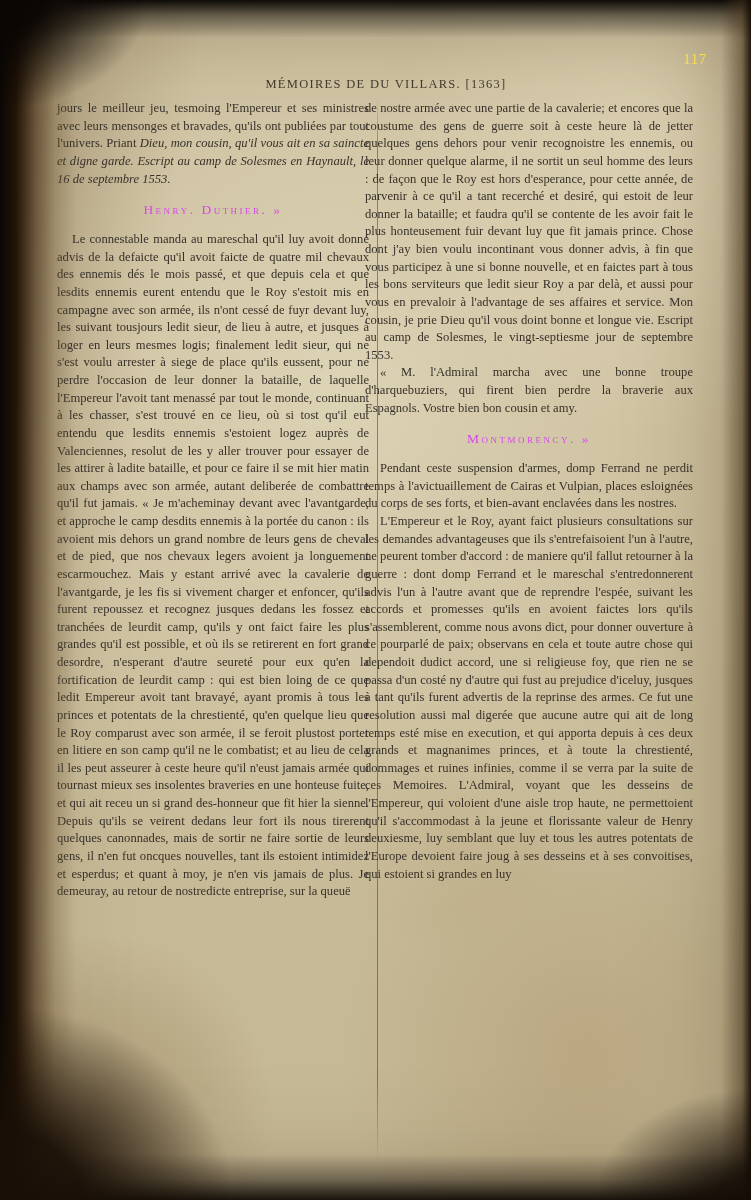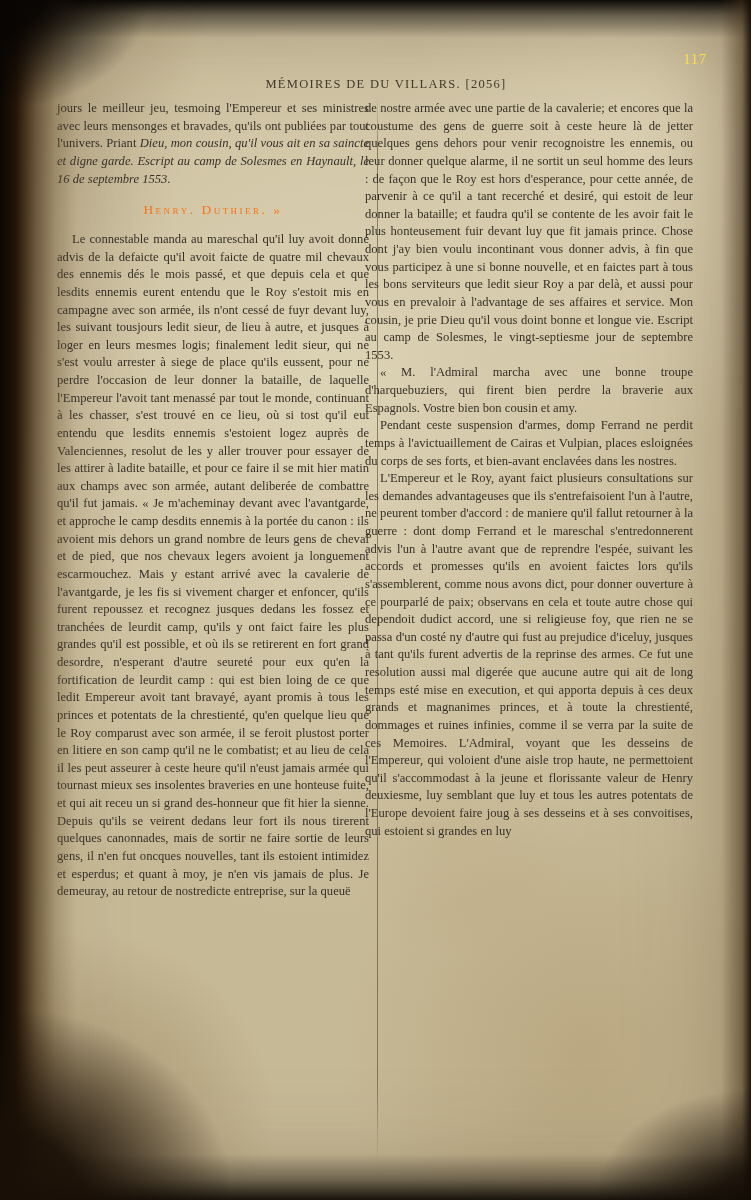--- a/index.html
+++ b/index.html
@@ -39,21 +39,21 @@
     font-size:12.6px; line-height:1.40; color:#38312a;
   }
   .col-left  { left:57px;  width:312px; }
   .col-right { left:365px; width:328px; }
   .para { text-indent:15px; }
   .para.no-indent { text-indent:0; }
   .italic { font-style:italic; }
   .signature {
     text-align:center; text-indent:0;
     font-variant:small-caps; letter-spacing:2.5px;
-    font-size:13.5px; margin:13px 0 11px 0; color:#f97316;
+    font-size:13.5px; margin:13px 0 11px 0; color:#d946ef;
   }
   .watermark {
     position:absolute; left:366px; top:1008px; z-index:6;
     font-family:"Liberation Sans", sans-serif;
     font-size:41px; font-weight:400; letter-spacing:0.5px;
     opacity:0.85; white-space:nowrap;
   }
   
   .edge { position:absolute; pointer-events:none; z-index:4; }
   .edge-top    { left:0; right:0; top:0; height:38px;
@@ -71,33 +71,34 @@
   .corner-br { right:0; bottom:0; width:170px; height:120px;
     background:radial-gradient(ellipse at 100% 100%, rgba(20,12,5,0.85) 15%, rgba(20,12,5,0) 65%); }
 </style>
 </head>
 <body>
 
 <div class="photo">
   <div class="paper"></div>
 
   <div class="content">
-    <div class="head-title">MÉMOIRES DE DU VILLARS. [2056]</div>
+    <div class="head-title">MÉMOIRES DE DU VILLARS. [1363]</div>
     <div class="page-number">117</div>
     <div class="divider"></div>
 
     <div class="col col-left">
       <p class="para no-indent"><span>jours le meilleur jeu, tesmoing l'Empereur et ses ministres avec leurs mensonges et bravades, qu'ils ont publiées par tout l'univers. Priant </span><span class="italic">Dieu, mon cousin, qu'il vous ait en sa saincte et digne garde. Escript au camp de Solesmes en Haynault, le 16 de septembre 1553.</span></p>
       <p class="signature">Henry. Duthier. »</p>
       <p class="para">Le connestable manda au mareschal qu'il luy avoit donné advis de la defaicte qu'il avoit faicte de quatre mil chevaux des ennemis dés le mois passé, et que depuis cela et que lesdits ennemis eurent entendu que le Roy s'estoit mis en campagne avec son armée, ils n'ont cessé de fuyr devant luy, les suivant tousjours ledit sieur, de lieu à autre, et jusques à loger en leurs mesmes logis; finalement ledit sieur, qui ne s'est voulu arrester à siege de place qu'ils eussent, pour ne perdre l'occasion de leur donner la bataille, de laquelle l'Empereur l'avoit tant menassé par tout le monde, continuant à les chasser, s'est trouvé en ce lieu, où si tost qu'il eut entendu que lesdits ennemis s'estoient logez auprès de Valenciennes, resolut de les y aller trouver pour essayer de les attirer à ladite bataille, et pour ce faire il se mit hier matin aux champs avec son armée, autant deliberée de combattre qu'il fut jamais. « Je m'acheminay devant avec l'avantgarde, et approche le camp desdits ennemis à la portée du canon : ils avoient mis dehors un grand nombre de leurs gens de cheval et de pied, que nos chevaux legers avoient ja longuement escarmouchez. Mais y estant arrivé avec la cavalerie de l'avantgarde, je les fis si vivement charger et enfoncer, qu'ils furent repoussez et recognez jusques dedans les fossez et tranchées de leurdit camp, qu'ils y ont faict faire les plus grandes qu'il est possible, et où ils se retirerent en fort grand desordre, n'esperant d'autre seureté pour eux qu'en la fortification de leurdit camp : qui est bien loing de ce que ledit Empereur avoit tant bravayé, ayant promis à tous les princes et potentats de la chrestienté, qu'en quelque lieu que le Roy comparust avec son armée, il se feroit plustost porter en litiere en son camp qu'il ne le combatist; et au lieu de cela il les peut asseurer à ceste heure qu'il n'eust jamais armée qui tournast mieux ses insolentes braveries en une honteuse fuite, et qui ait receu un si grand des-honneur que fit hier la sienne. Depuis qu'ils se veirent dedans leur fort ils nous tirerent quelques canonnades, mais de sortir ne faire sortie de leurs gens, il n'en fut oncques nouvelles, tant ils estoient intimidez et esperdus; et quant à moy, je n'en vis jamais de plus. Je demeuray, au retour de nostredicte entreprise, sur la queuë</p>
     </div>
 
     <div class="col col-right">
       <p class="para no-indent">de nostre armée avec une partie de la cavalerie; et encores que la coustume des gens de guerre soit à ceste heure là de jetter quelques gens dehors pour venir recognoistre les ennemis, ou leur donner quelque alarme, il ne sortit un seul homme des leurs : de façon que le Roy est hors d'esperance, pour cette année, de parvenir à ce qu'il a tant recerché et desiré, qui estoit de leur donner la bataille; et faudra qu'il se contente de les avoir fait le plus honteusement fuir devant luy que fit jamais prince. Chose dont j'ay bien voulu incontinant vous donner advis, à fin que vous participez à une si bonne nouvelle, et en faictes part à tous les bons serviteurs que ledit sieur Roy a par delà, et aussi pour vous en prevaloir à l'advantage de ses affaires et service. Mon cousin, je prie Dieu qu'il vous doint bonne et longue vie. Escript au camp de Solesmes, le vingt-septiesme jour de septembre 1553.</p>
       <p class="para">« M. l'Admiral marcha avec une bonne troupe d'harquebuziers, qui firent bien perdre la braverie aux Espagnols. Vostre bien bon cousin et amy.</p>
+      <p class="signature">Montmorency. »</p>
       <p class="para">Pendant ceste suspension d'armes, domp Ferrand ne perdit temps à l'avictuaillement de Cairas et Vulpian, places esloignées du corps de ses forts, et bien-avant enclavées dans les nostres.</p>
       <p class="para">L'Empereur et le Roy, ayant faict plusieurs consultations sur les demandes advantageuses que ils s'entrefaisoient l'un à l'autre, ne peurent tomber d'accord : de maniere qu'il fallut retourner à la guerre : dont domp Ferrand et le mareschal s'entredonnerent advis l'un à l'autre avant que de reprendre l'espée, suivant les accords et promesses qu'ils en avoient faictes lors qu'ils s'assemblerent, comme nous avons dict, pour donner ouverture à ce pourparlé de paix; observans en cela et toute autre chose qui dependoit dudict accord, une si religieuse foy, que rien ne se passa d'un costé ny d'autre qui fust au prejudice d'iceluy, jusques à tant qu'ils furent advertis de la reprinse des armes. Ce fut une resolution aussi mal digerée que aucune autre qui ait de long temps esté mise en execution, et qui apporta depuis à ces deux grands et magnanimes princes, et à toute la chrestienté, dommages et ruines infinies, comme il se verra par la suite de ces Memoires. L'Admiral, voyant que les desseins de l'Empereur, qui voloient d'une aisle trop haute, ne permettoient qu'il s'accommodast à la jeune et florissante valeur de Henry deuxiesme, luy semblant que luy et tous les autres potentats de l'Europe devoient faire joug à ses desseins et à ses convoitises, qui estoient si grandes en luy</p>
     </div>
   </div>
 
 
   <div class="edge edge-top"></div>
   <div class="edge edge-left"></div>
   <div class="edge edge-right"></div>
   <div class="edge edge-bottom"></div>

